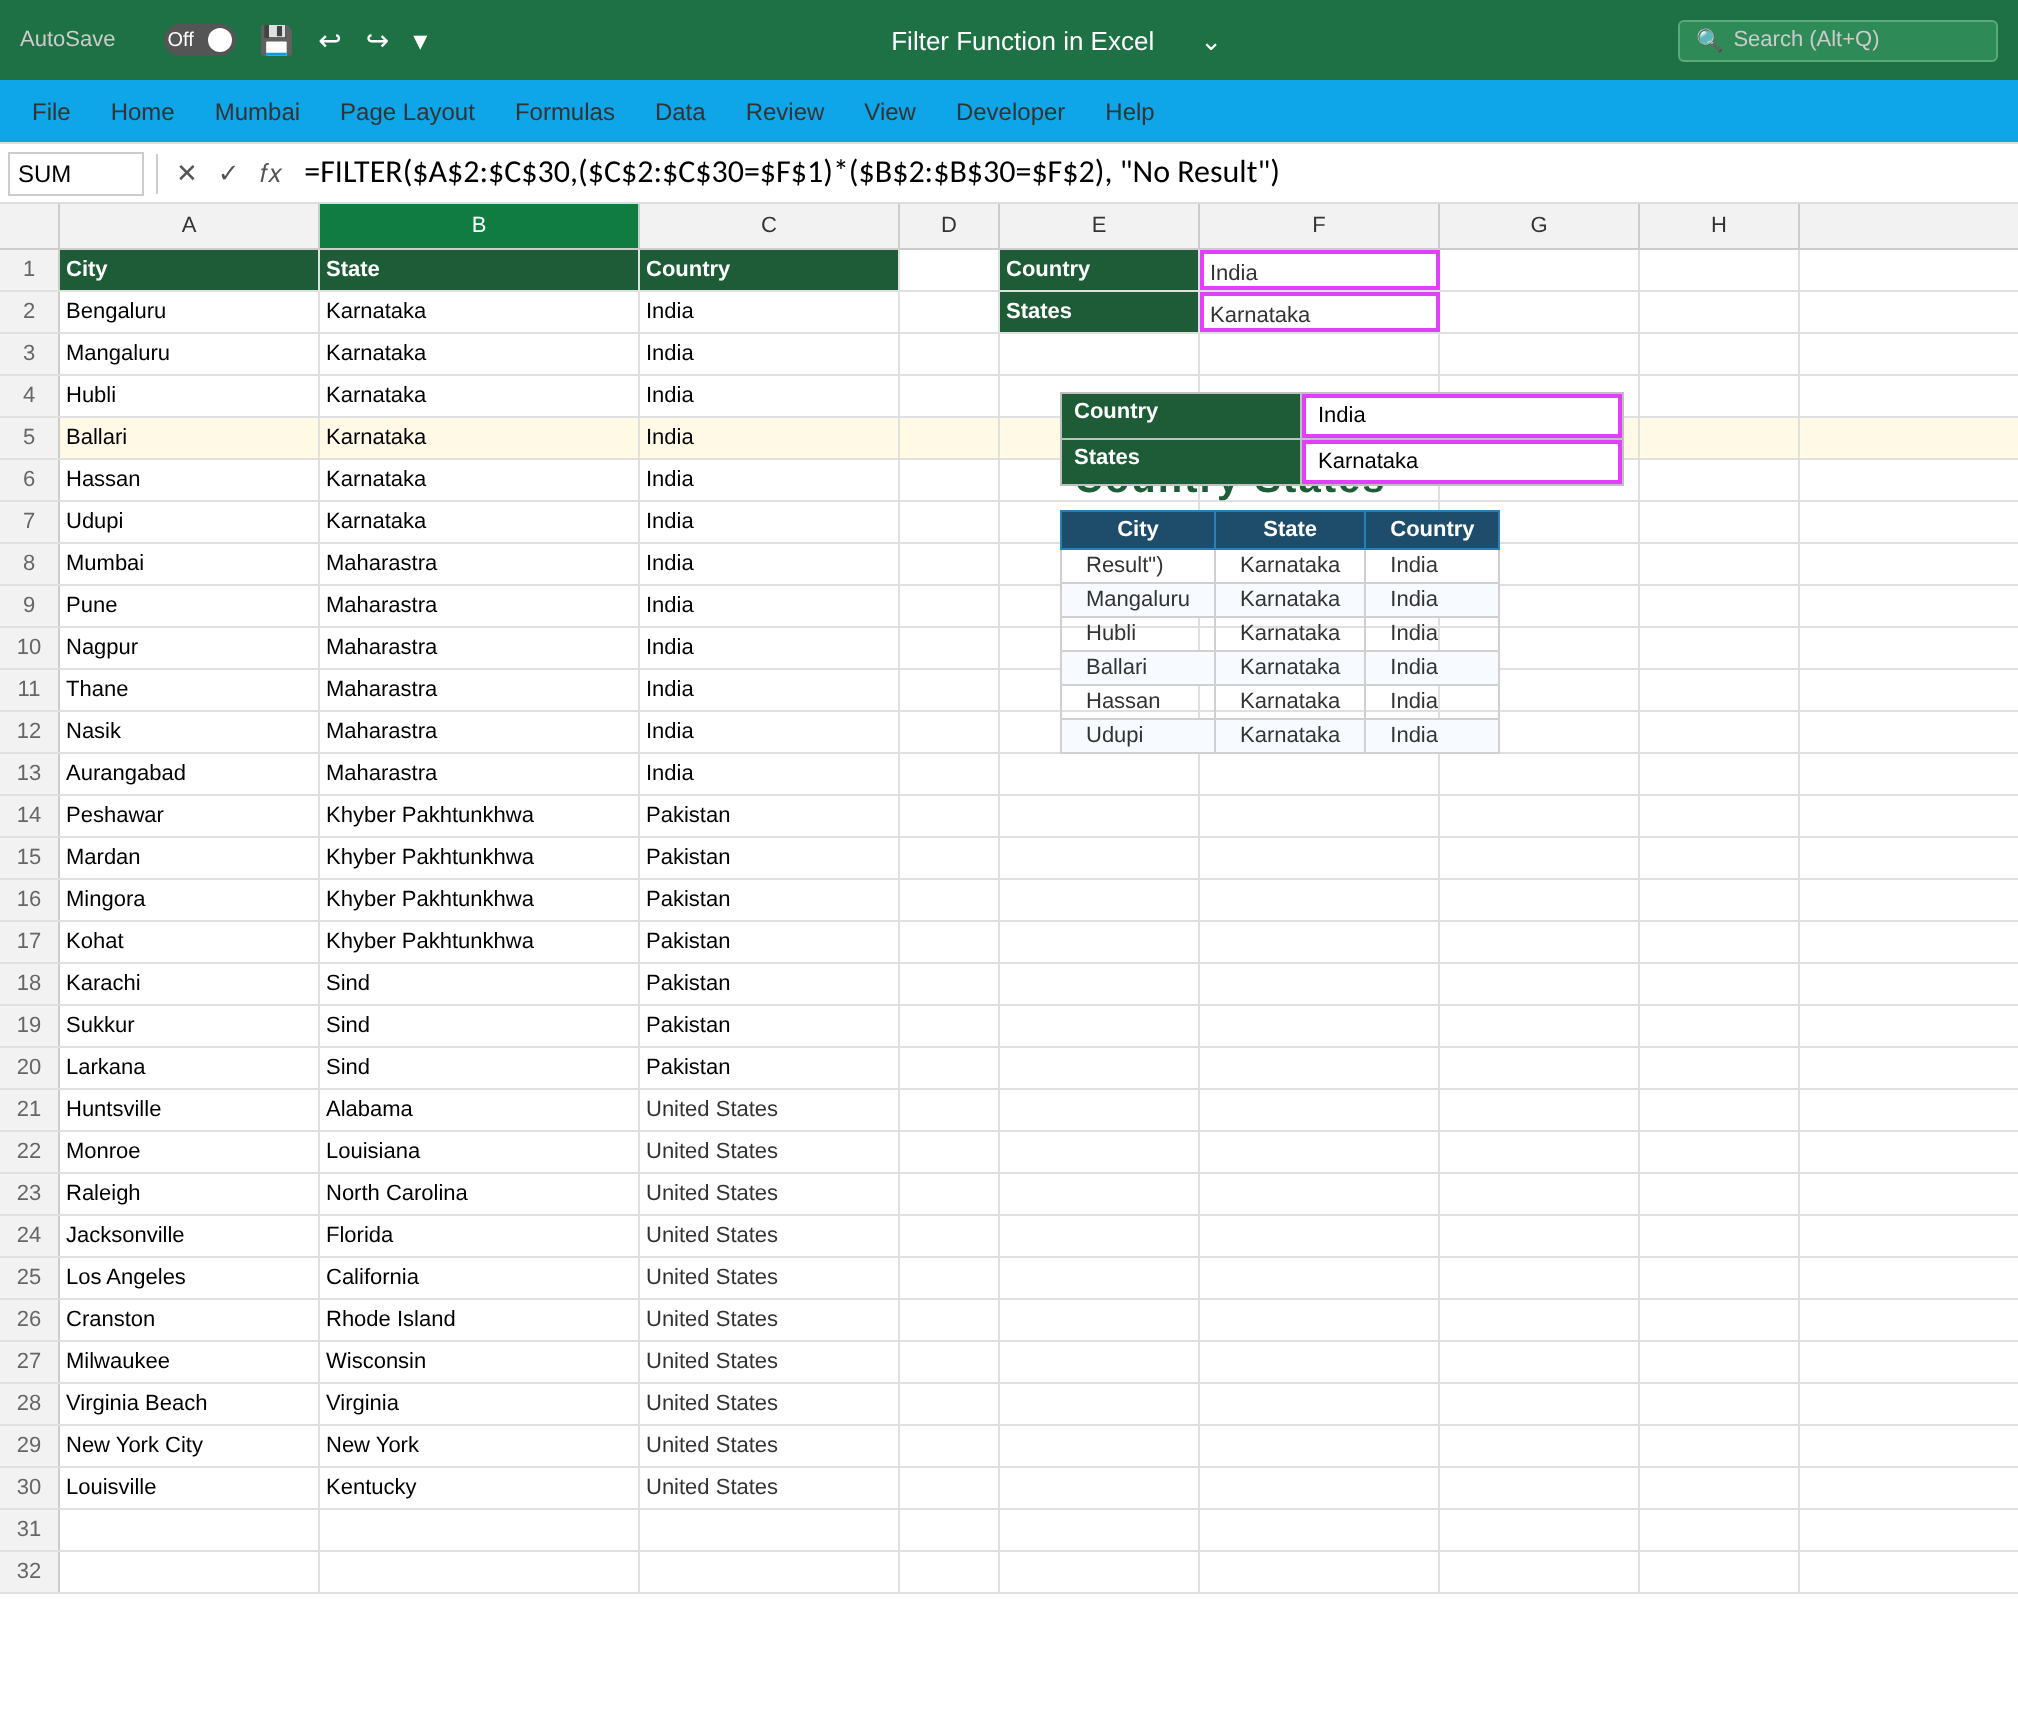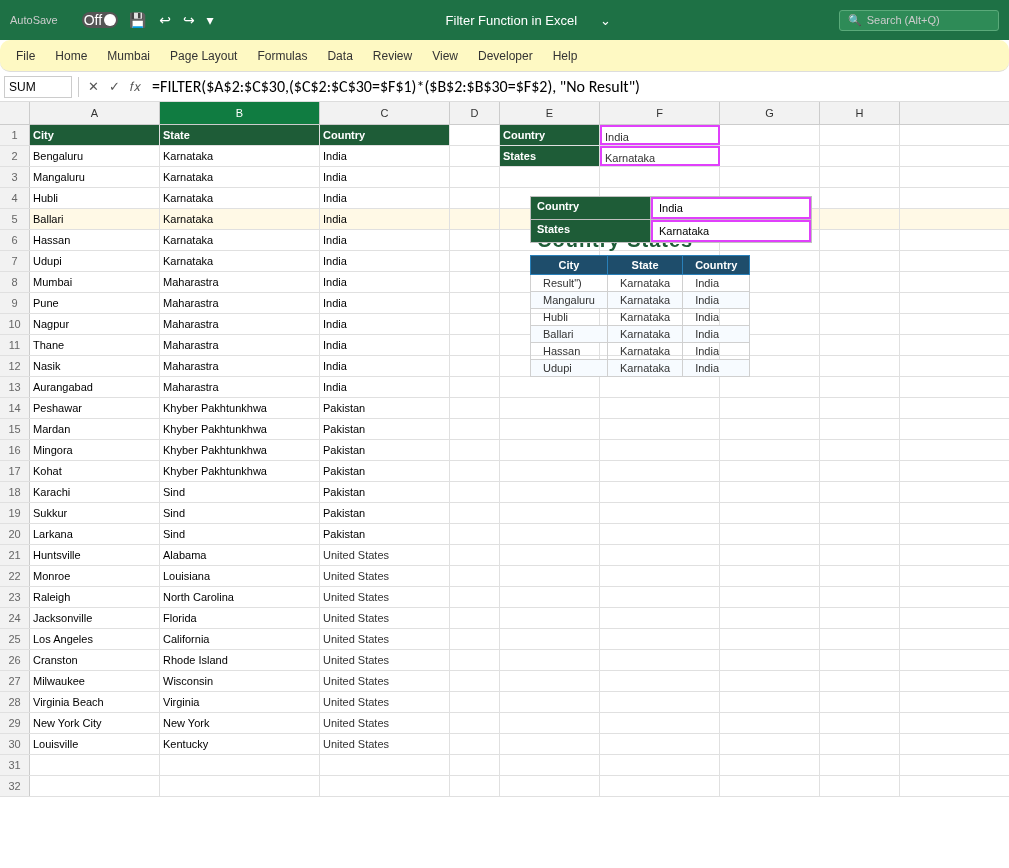--- a/index.html
+++ b/index.html
@@ -27,21 +27,21 @@
       padding: 2px;
       cursor: pointer;
     }
     .toggle-knob {
       background: white;
       border-radius: 50%;
       width: 12px;
       height: 12px;
       margin-left: auto;
     }
-    .toggle-off-text { font-size: 14px; color: white; margin-right: 2px; }
+    .toggle-off-text { font-size: 10px; color: white; margin-right: 2px; }
     .title-center {
       flex: 1;
       text-align: center;
       font-size: 13px;
       font-weight: 500;
       display: flex;
       align-items: center;
       justify-content: center;
       gap: 23px;
     }
@@ -61,28 +61,27 @@
     .icon-btn {
       color: white;
       font-size: 14px;
       cursor: pointer;
       padding: 2px 4px;
       border-radius: 2px;
     }
 
     
     .menu-bar {
-      background: #fef9c3;
+      background: #0ea5e9;
       border-bottom: 1px solid #ddd;
       height: 32px;
       display: flex;
       align-items: center;
       padding: 0 8px;
       gap: 4px;
-      border-radius: 10px;
     }
     .menu-item {
       padding: 4px 8px;
       font-size: 12px;
       cursor: pointer;
       border-radius: 2px;
       color: #333;
     }
 
     

